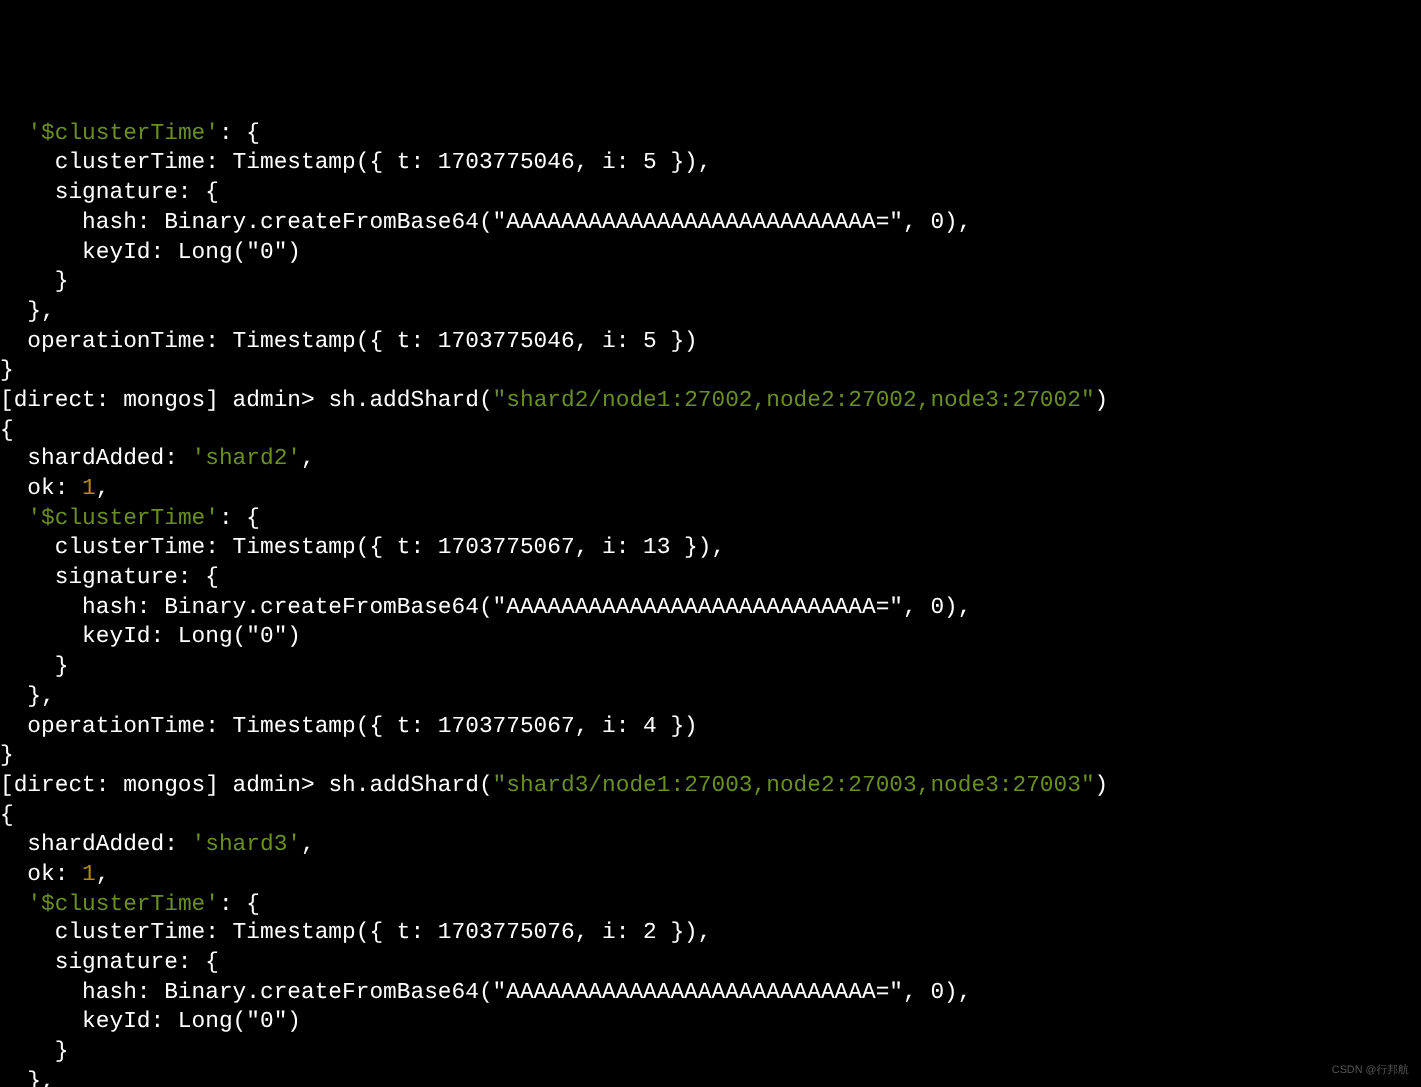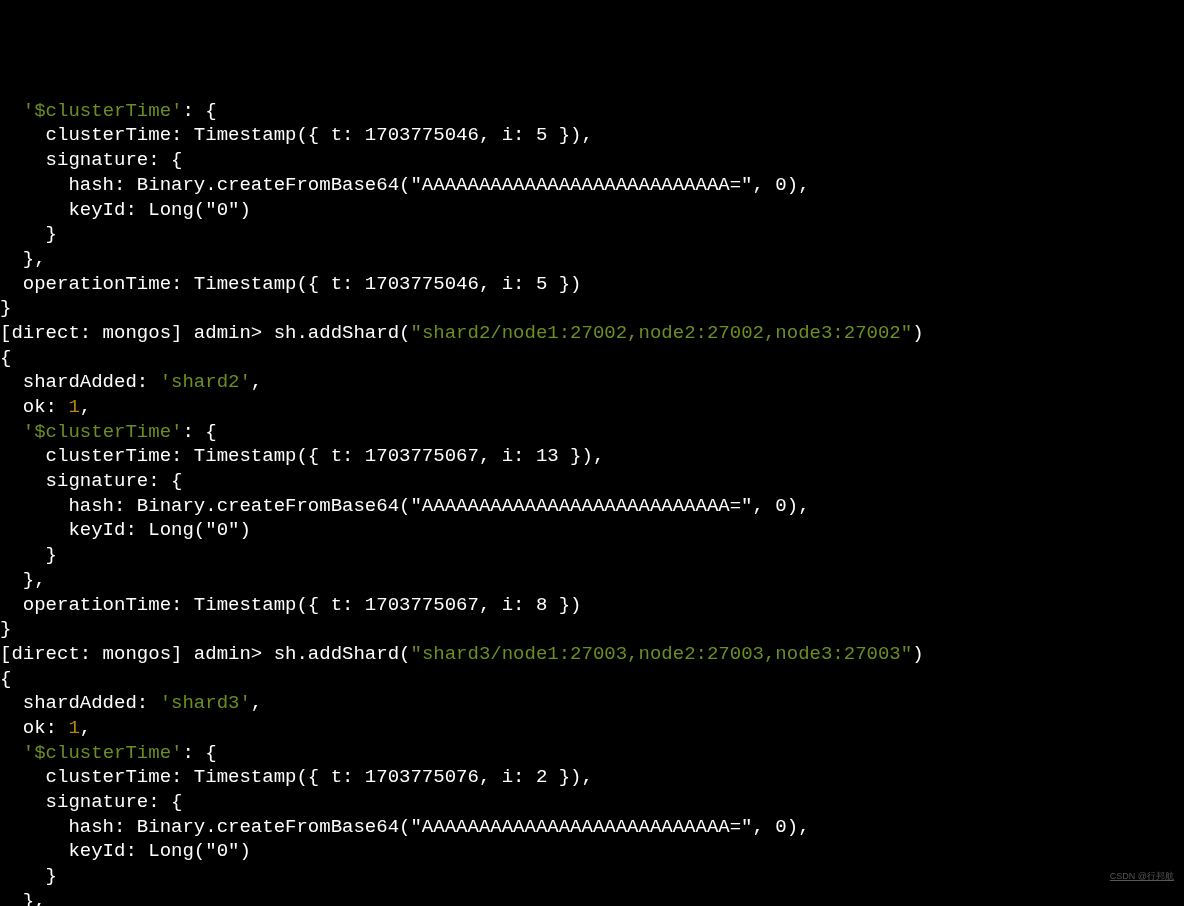--- a/index.html
+++ b/index.html
@@ -28,27 +28,26 @@
       text-align: center;
     }
     .string {
       color: #6b8e23;
     }
     .number {
       color: #b8860b;
     }
     .watermark {
       position: absolute;
-      bottom: 23px;
+      bottom: 8px;
       right: 10px;
       font-size: 9px;
       color: #555;
       font-family: Arial, sans-serif;
       white-space: nowrap;
-      text-decoration: underline;
     }
   </style>
 </head>
 <body>
 
 
 
 <div class="terminal"><span>  </span><span class="keyword">'$clusterTime'</span><span>: {</span>
 <span>    clusterTime: Timestamp({ t: 1703775046, i: 5 }),</span>
 <span>    signature: {</span>
@@ -62,21 +61,21 @@
 <span>{</span>
 <span>  shardAdded: </span><span class="string">'shard2'</span><span>,</span>
 <span>  ok: </span><span class="number">1</span><span>,</span>
 <span>  </span><span class="keyword">'$clusterTime'</span><span>: {</span>
 <span>    clusterTime: Timestamp({ t: 1703775067, i: 13 }),</span>
 <span>    signature: {</span>
 <span>      hash: Binary.createFromBase64("AAAAAAAAAAAAAAAAAAAAAAAAAAA=", 0),</span>
 <span>      keyId: Long("0")</span>
 <span>    }</span>
 <span>  },</span>
-<span>  operationTime: Timestamp({ t: 1703775067, i: 8 })</span>
+<span>  operationTime: Timestamp({ t: 1703775067, i: 4 })</span>
 <span>}</span>
 <span>[direct: mongos] admin&gt; </span><span>sh.addShard(</span><span class="string">"shard3/node1:27003,node2:27003,node3:27003"</span><span>)</span>
 <span>{</span>
 <span>  shardAdded: </span><span class="string">'shard3'</span><span>,</span>
 <span>  ok: </span><span class="number">1</span><span>,</span>
 <span>  </span><span class="keyword">'$clusterTime'</span><span>: {</span>
 <span>    clusterTime: Timestamp({ t: 1703775076, i: 2 }),</span>
 <span>    signature: {</span>
 <span>      hash: Binary.createFromBase64("AAAAAAAAAAAAAAAAAAAAAAAAAAA=", 0),</span>
 <span>      keyId: Long("0")</span>

